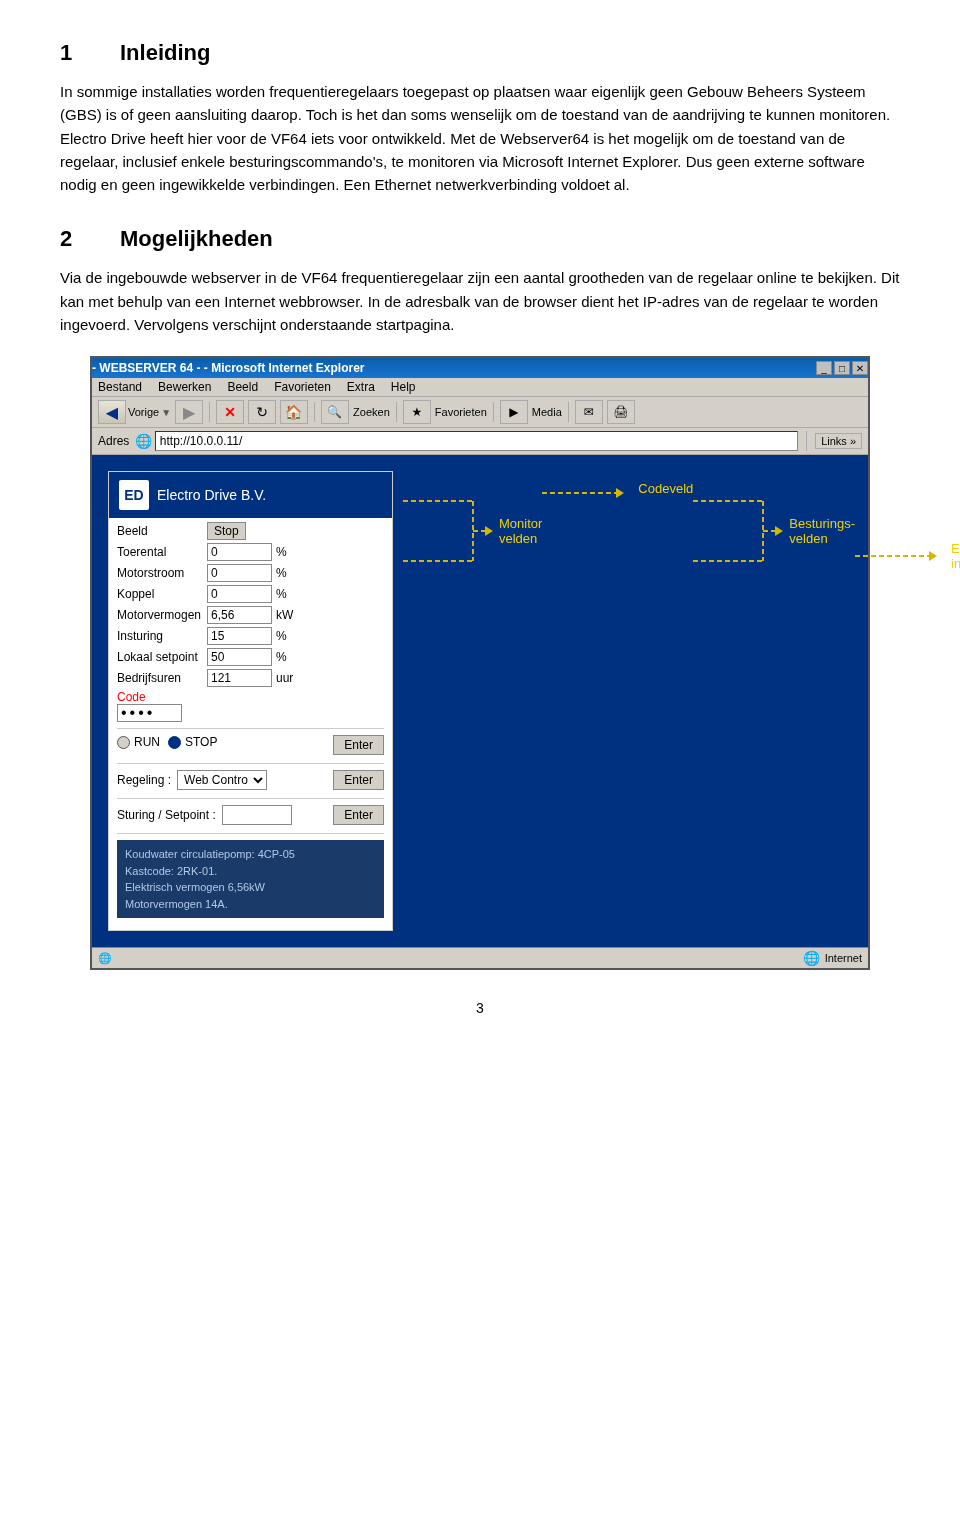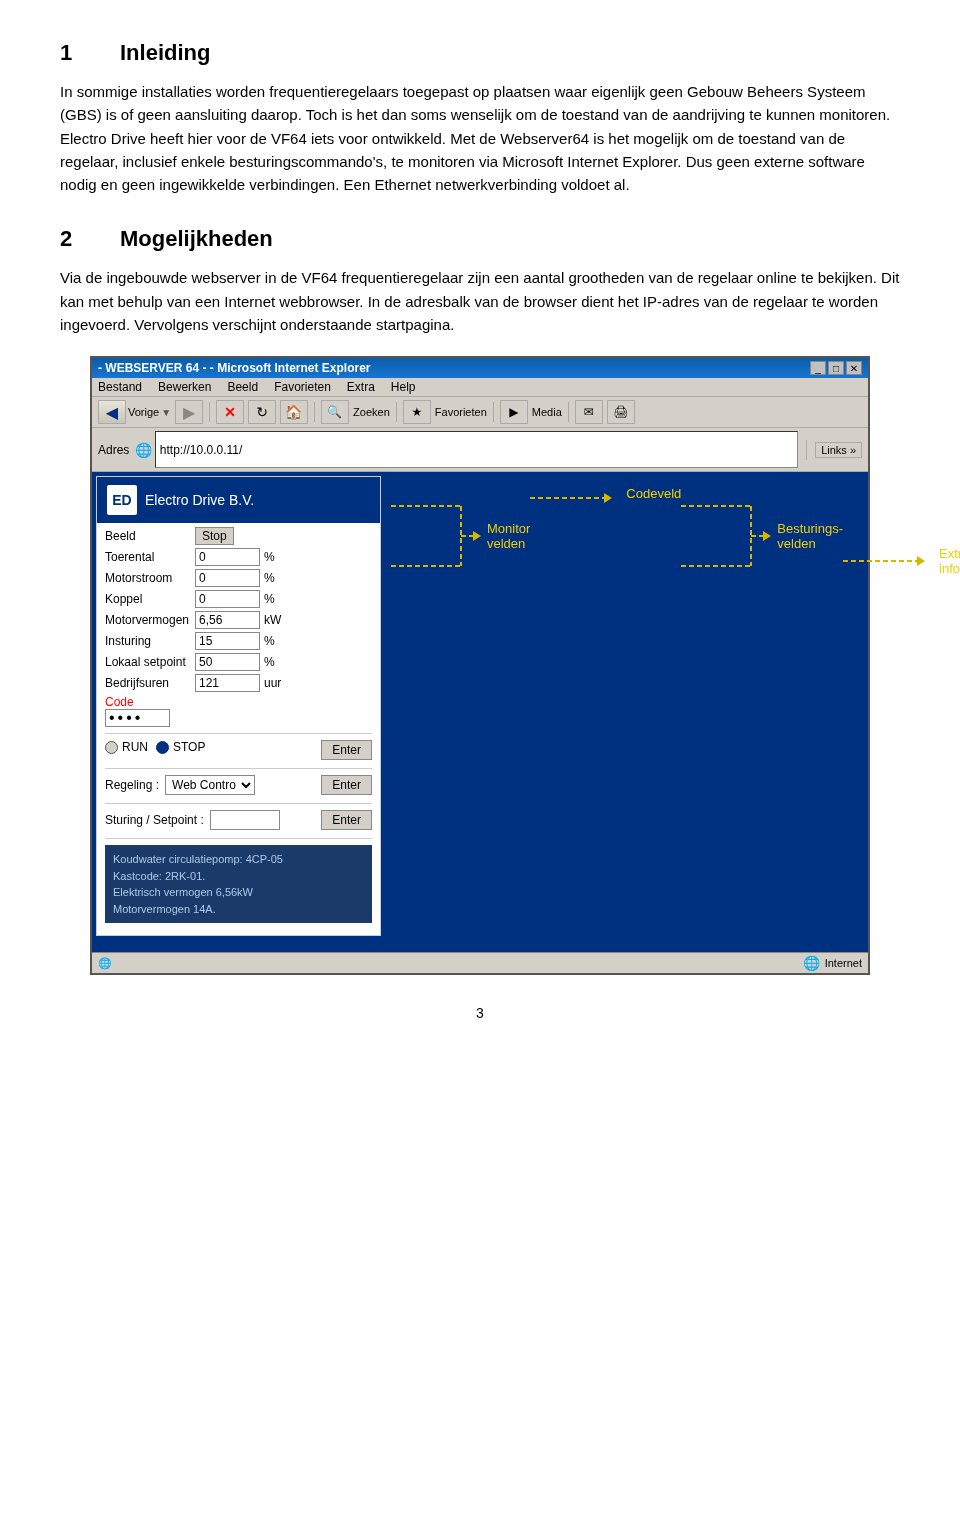--- a/index.html
+++ b/index.html
@@ -46,21 +46,21 @@
       background: #c0c0c0;
       width: 780px;
       margin-left: auto;
       margin-right: auto;
     }
 
     .browser-titlebar {
       background: linear-gradient(to bottom, #0a5da8, #1874d2);
       color: #fff;
       font-size: 12px;
-      padding: 3px 6px;
+      padding: 3px 0;
       display: flex;
       align-items: center;
       justify-content: space-between;
     }
     .browser-titlebar-title { font-size: 12px; font-weight: bold; }
     .browser-titlebar-buttons { display: flex; gap: 2px; }
     .browser-titlebar-buttons span {
       display: inline-block;
       width: 16px; height: 14px;
       background: #c0c0c0;
@@ -110,37 +110,37 @@
       padding: 3px 6px;
       display: flex;
       align-items: center;
       gap: 6px;
       border-bottom: 1px solid #aaa;
       font-size: 12px;
     }
     .address-label { font-size: 12px; }
     .address-input {
       flex: 1;
-      height: 37px;
+      height: 20px;
       font-size: 12px;
       border: 1px inset #888;
       background: #fff;
       padding: 0 4px;
     }
     .links-btn {
       font-size: 11px;
       background: #d4d0c8;
       border: 1px solid #aaa;
       padding: 1px 5px;
       cursor: pointer;
     }
 
     .browser-content {
       background: #003080;
-      padding: 4px;
+      padding: 16px;
       min-height: 480px;
       display: flex;
       gap: 10px;
       align-items: flex-start;
     }
 
     
     .form-panel {
       background: #fff;
       border: 1px solid #ccc;

